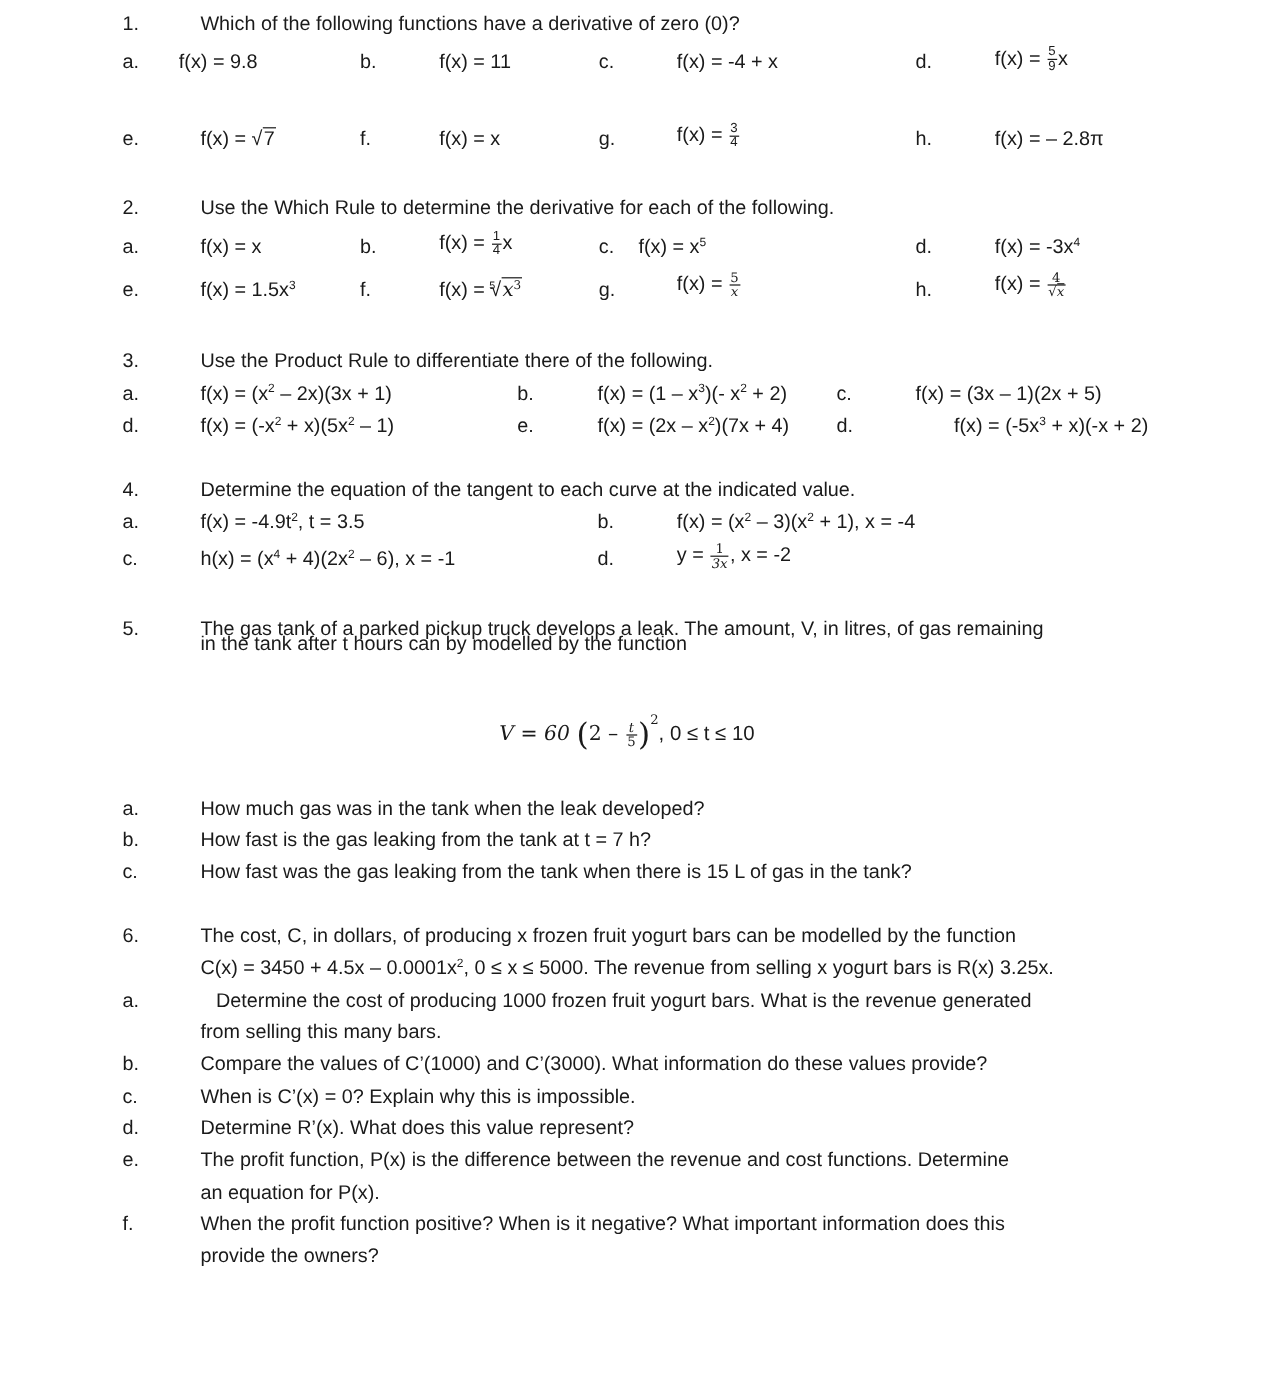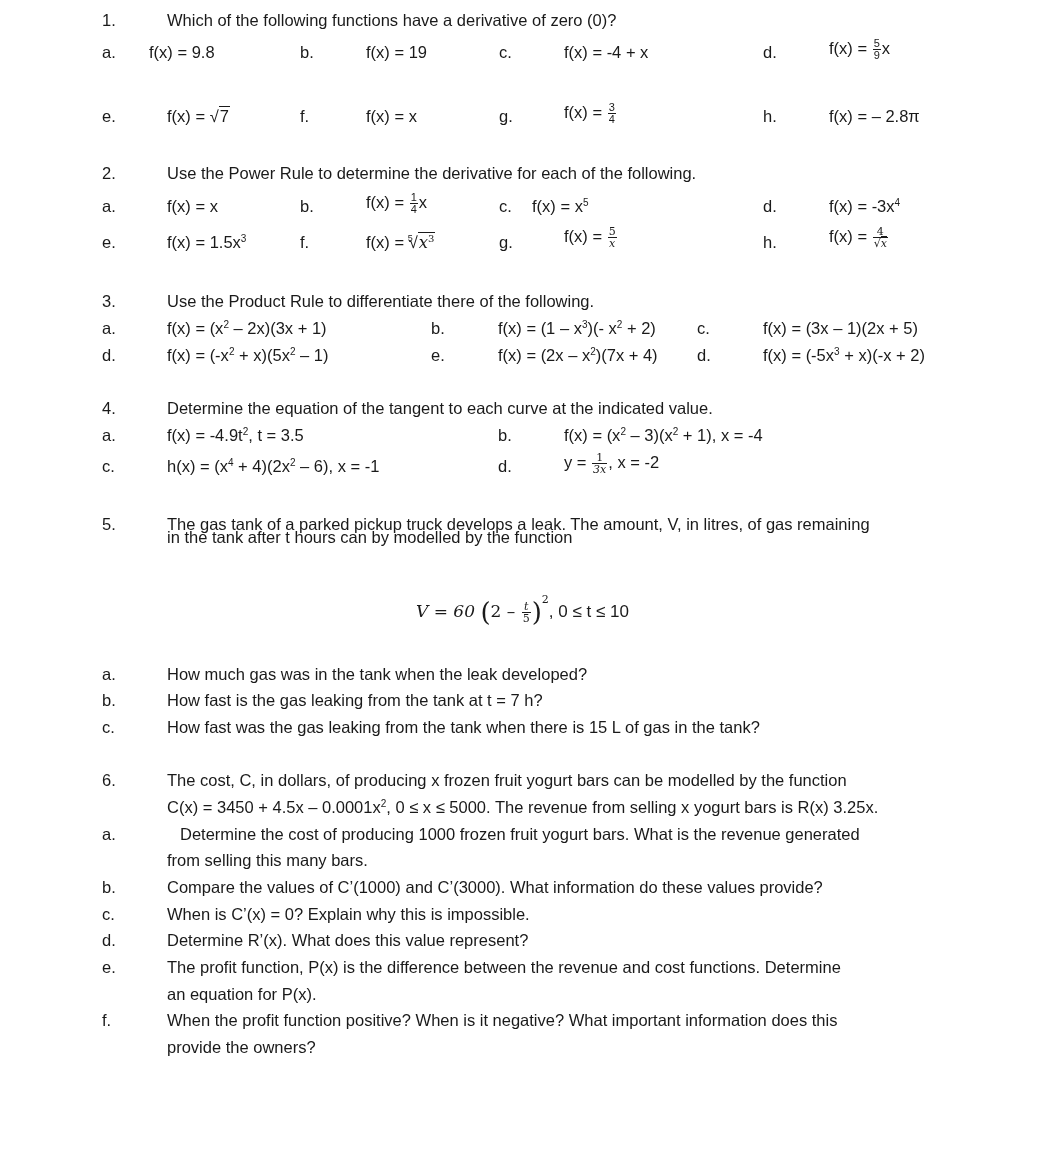--- a/index.html
+++ b/index.html
@@ -21,21 +21,21 @@
 </head>
 <body>
 
 <div>
   <span class="t" style="left:102px;top:10px">1.</span>
   <span class="t" style="left:167px;top:10px">Which of the following functions have a derivative of zero (0)?</span>
 
   <span class="t" style="left:102px;top:42px">a.</span>
   <span class="t" style="left:149px;top:42px">f(x) = 9.8</span>
   <span class="t" style="left:300px;top:42px">b.</span>
-  <span class="t" style="left:366px;top:42px">f(x) = 19</span>
+  <span class="t" style="left:366px;top:42px">f(x) = 11</span>
   <span class="t" style="left:499px;top:42px">c.</span>
   <span class="t" style="left:564px;top:42px">f(x) = -4 + x</span>
   <span class="t" style="left:763px;top:42px">d.</span>
   <span class="t" style="left:829px;top:38px">
     <span>f(x) = </span><span class="frac"><span class="num">5</span><span class="den">9</span></span><span>x</span>
   </span>
 
   <span class="t" style="left:102px;top:106px">e.</span>
   <span class="t" style="left:167px;top:106px">
     <span>f(x) = </span><span>√</span><span class="rad"><span class="bar" style="font-style:normal;font-family:'Liberation Sans',sans-serif">7</span></span>
@@ -45,21 +45,21 @@
   <span class="t" style="left:499px;top:106px">g.</span>
   <span class="t" style="left:564px;top:102px">
     <span>f(x) = </span><span class="frac"><span class="num">3</span><span class="den">4</span></span>
   </span>
   <span class="t" style="left:763px;top:106px">h.</span>
   <span class="t" style="left:829px;top:106px">f(x) = – 2.8π</span>
 </div>
 
 <div>
   <span class="t" style="left:102px;top:163px">2.</span>
-  <span class="t" style="left:167px;top:163px">Use the Power Rule to determine the derivative for each of the following.</span>
+  <span class="t" style="left:167px;top:163px">Use the Which Rule to determine the derivative for each of the following.</span>
 
   <span class="t" style="left:102px;top:196px">a.</span>
   <span class="t" style="left:167px;top:196px">f(x) = x</span>
   <span class="t" style="left:300px;top:196px">b.</span>
   <span class="t" style="left:366px;top:192px">
     <span>f(x) = </span><span class="frac"><span class="num">1</span><span class="den">4</span></span><span>x</span>
   </span>
   <span class="t" style="left:499px;top:196px">c.</span>
   <span class="t" style="left:532px;top:196px"><span>f(x) = x</span><sup>5</sup></span>
   <span class="t" style="left:763px;top:196px">d.</span>
@@ -90,21 +90,21 @@
   <span class="t" style="left:431px;top:318px">b.</span>
   <span class="t" style="left:498px;top:318px"><span>f(x) = (1 – x</span><sup>3</sup><span>)(- x</span><sup>2</sup><span> + 2)</span></span>
   <span class="t" style="left:697px;top:318px">c.</span>
   <span class="t" style="left:763px;top:318px">f(x) = (3x – 1)(2x + 5)</span>
 
   <span class="t" style="left:102px;top:345px">d.</span>
   <span class="t" style="left:167px;top:345px"><span>f(x) = (-x</span><sup>2</sup><span> + x)(5x</span><sup>2</sup><span> – 1)</span></span>
   <span class="t" style="left:431px;top:345px">e.</span>
   <span class="t" style="left:498px;top:345px"><span>f(x) = (2x – x</span><sup>2</sup><span>)(7x + 4)</span></span>
   <span class="t" style="left:697px;top:345px">d.</span>
-  <span class="t" style="left:763px;top:345px"><span>f(x) = (-5x</span><sup>3</sup><span> + x)(-x + 2)</span></span>
+  <span class="t" style="left:795px;top:345px"><span>f(x) = (-5x</span><sup>3</sup><span> + x)(-x + 2)</span></span>
 </div>
 
 <div>
   <span class="t" style="left:102px;top:398px">4.</span>
   <span class="t" style="left:167px;top:398px">Determine the equation of the tangent to each curve at the indicated value.</span>
 
   <span class="t" style="left:102px;top:425px">a.</span>
   <span class="t" style="left:167px;top:425px"><span>f(x) = -4.9t</span><sup>2</sup><span>,  t = 3.5</span></span>
   <span class="t" style="left:498px;top:425px">b.</span>
   <span class="t" style="left:564px;top:425px"><span>f(x) = (x</span><sup>2</sup><span> – 3)(x</span><sup>2</sup><span> + 1), x = -4</span></span>

